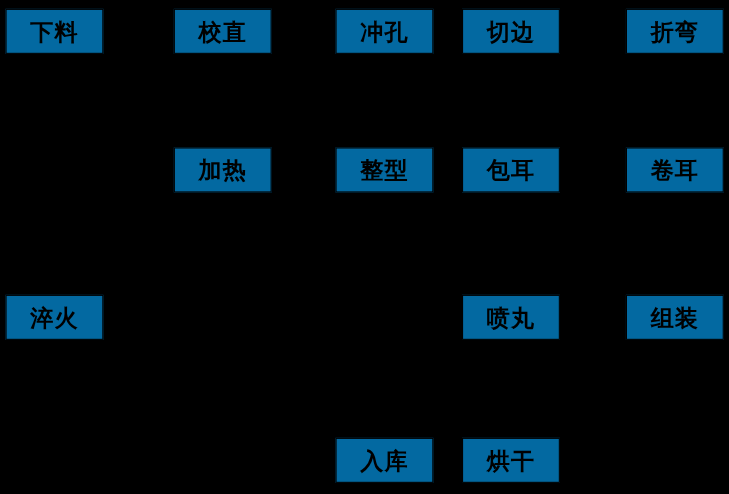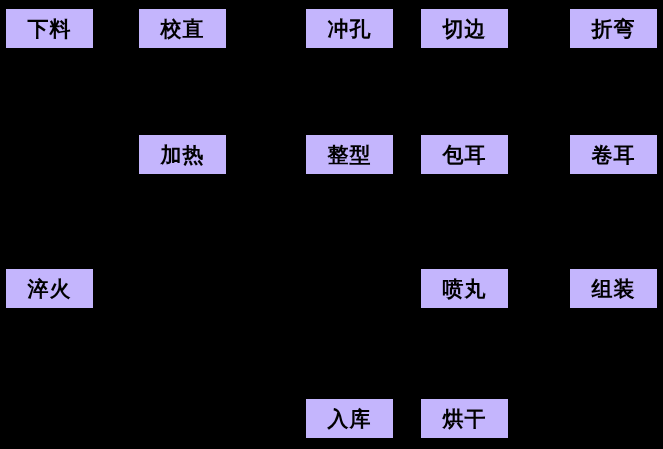--- a/index.html
+++ b/index.html
@@ -10,40 +10,40 @@
   #canvas {
     position: relative;
     width: 663px;
     height: 449px;
     background: #000000;
     overflow: hidden;
     font-family: "Liberation Sans", sans-serif;
   }
   .node {
     position: absolute;
-    background: #c4b5fd;
+    background: #0369a1;
     color: #000000;
     border: 1px solid #000000;
     display: flex;
     align-items: center;
     justify-content: center;
     font-family: "Liberation Sans", sans-serif;
     font-size: 21px;
     font-weight: bold;
     letter-spacing: 1px;
     box-sizing: border-box;
     white-space: nowrap;
   }
   .row-1 { top: 8px; }
   .row-2 { top: 134px; }
   .row-3 { top: 268px; }
   .row-4 { top: 398px; }
 
   .col-1 { left: 5px; }
-  .col-2 { left: 138px; }
+  .col-2 { left: 158px; }
   .col-3 { left: 305px; }
   .col-4 { left: 420px; font-family: Liberation Serif, serif; }
   .col-5 { left: 569px; }
 
   .w-std { width: 89px; height: 41px; }
 </style>
 </head>
 <body>
 
 <div id="canvas">

